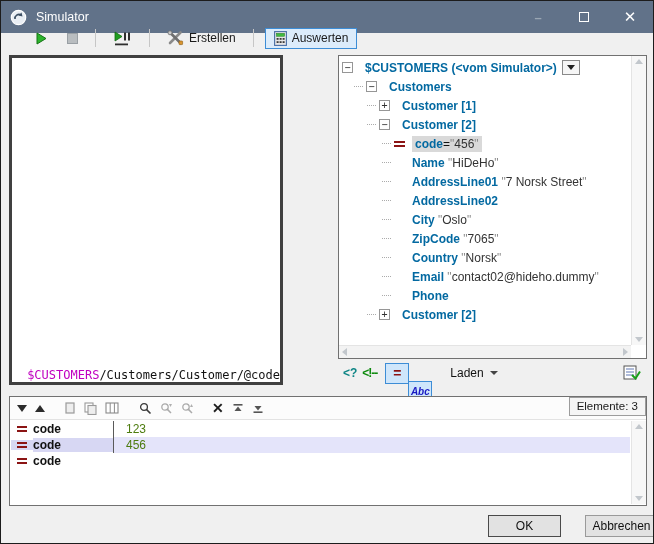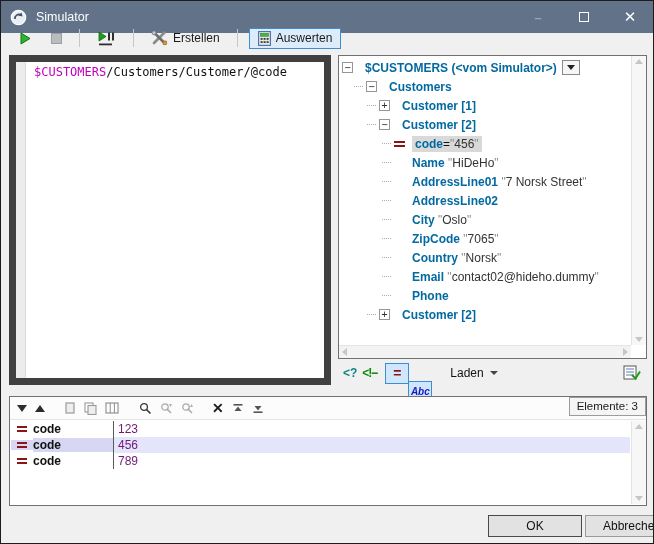--- a/index.html
+++ b/index.html
@@ -10,28 +10,28 @@
   .titlebar { position:absolute; left:0; top:0; right:0; height:32px; background:#617289; display:flex; align-items:center; padding-left:9px; }
   .titlebar .app-icon { width:17px; height:17px; margin-right:9px; }
   .titlebar .title { color:#ffffff; font-size:12.5px; }
   .win-controls { margin-left:auto; display:flex; height:26px; }
   .win-btn { width:46px; height:26px; display:flex; align-items:center; justify-content:center; color:#ffffff; font-size:13px; }
   .win-btn.min { color:#9aa6b3; font-weight:bold; }
   .win-btn .maxbox { width:10px; height:10px; border:1.5px solid #fff; }
   .win-btn.close { font-size:15px; }
 
   
-  .toolbar { position:absolute; left:0; top:26px; right:0; height:22px; display:flex; align-items:center; padding-left:12px; gap:7px; }
+  .toolbar { position:absolute; left:0; top:26px; right:0; height:22px; display:flex; align-items:center; padding-left:28px; gap:7px; }
   .tb-sep { width:1px; height:18px; background:#c6c6c6; margin:0 4px; }
   .tb-btn { display:flex; align-items:center; gap:5px; padding:2px 5px; border:1px solid transparent; }
   .tb-btn.pressed { border:1px solid #3d8dd6; background:#dcecfb; padding:2px 8px;text-align:right; }
   .stop-sq { width:11px; height:11px; background:#b9bdc0; border:1px solid #999fa4; }
 
   
-  .editor { position:absolute; left:8px; top:54px; width:322px; height:330px; border:7px solid #404040; background:#ffffff; display:flex; }
+  .editor { position:absolute; left:8px; top:54px; width:274px; height:330px; border:3px solid #404040; background:#ffffff; display:flex;align-items:flex-end; }
   .editor .gutter { width:10px; background:#ececec; border-right:1px solid #dcdcdc; }
   .editor .code { padding:3px 0 0 8px; font-family:"DejaVu Sans Mono",monospace; font-size:12px; white-space:pre; }
   .xp-var { color:#c000c0; }
   .xp-path { color:#111; }
 
   
   .tree-panel { position:absolute; left:337px; top:54px; width:309px; height:330px; }
   .tree-box { position:relative; height:304px; border:1px solid #717171; background:#fff; overflow:hidden; }
   .tree-content { position:absolute; left:1px; top:2px; right:16px; bottom:14px; overflow:hidden; }
   .t-row { height:19px; display:flex; align-items:center; white-space:nowrap; font-size:12px; }
@@ -74,27 +74,27 @@
   .ri { display:inline-flex; align-items:center; justify-content:center; }
   .tri-dn-b { width:0;height:0;border-left:5px solid transparent;border-right:5px solid transparent;border-top:7px solid #2c2c2c; }
   .tri-up-b { width:0;height:0;border-left:5px solid transparent;border-right:5px solid transparent;border-bottom:7px solid #2c2c2c; }
   .res-x { font-size:14px; font-weight:bold; color:#1c1c1c; line-height:1; }
   .count-box { margin-left:auto; border:1px solid #9c9c9c; background:#f5f5f5; padding:2px 7px 3px 7px; font-size:11.5px; align-self:flex-start; }
   .res-rows { position:absolute; left:1px; top:24px; right:16px; bottom:1px; overflow:hidden; }
   .r-row { height:16px; display:flex; align-items:center; font-size:12px; }
   .r-ic { width:22px; padding-left:6px; flex:0 0 auto; }
   .r-ic i { display:block; width:10px; height:2px; background:#8b1414; margin:2px 0; }
   .r-name { width:80px; font-weight:bold; color:#111; flex:0 0 auto; }
-  .r-val { border-left:1px solid #5a5a5a; padding-left:4px; color:#701a75; align-self:stretch; display:flex; align-items:center; flex:1; }
+  .r-val { border-left:1px solid #5a5a5a; padding-left:12px; color:#4d7c0f; align-self:stretch; display:flex; align-items:center; flex:1; }
   .r-row.sel .r-ic, .r-row.sel .r-name { background:#d7d7f3; }
   .r-row.sel .r-val { background:#e4e4fa; }
   .res-vsb { position:absolute; top:24px; right:0; bottom:1px; width:15px; background:#f7f7f7; border-left:1px solid #e4e4e4; display:flex; flex-direction:column; justify-content:space-between; align-items:center; padding:3px 0; }
 
   
-  .btn { position:absolute; top:514px; width:94px; height:22px; background:#e2e2e2; display:flex; align-items:center; justify-content:center; font-size:12px; color:#111; }
+  .btn { position:absolute; top:514px; width:73px; height:22px; background:#e2e2e2; display:flex; align-items:center; justify-content:center; font-size:12px; color:#111; }
   .btn.ok { left:487px; border:1px solid #4a4a4a; }
   .btn.cancel { left:584px; border:1px solid #9a9a9a; }
 </style>
 </head>
 <body>
 
 <div class="window">
 
   <div class="titlebar">
     <svg class="app-icon" viewBox="0 0 17 17">
@@ -375,21 +375,20 @@
           </span>
           <span class="r-name">code</span>
           <span class="r-val">456</span>
         </div>
         <div class="r-row">
           <span class="r-ic">
             <i></i>
             <i></i>
           </span>
           <span class="r-name">code</span>
-          <span class="r-val">789</span>
         </div>
       </div>
     <div class="res-vsb">
       <span class="sb-tri-up"></span>
       <span class="sb-tri-dn"></span>
     </div>
   </div>
 
   <div class="btn ok">OK</div>
   <div class="btn cancel">Abbrechen</div>

